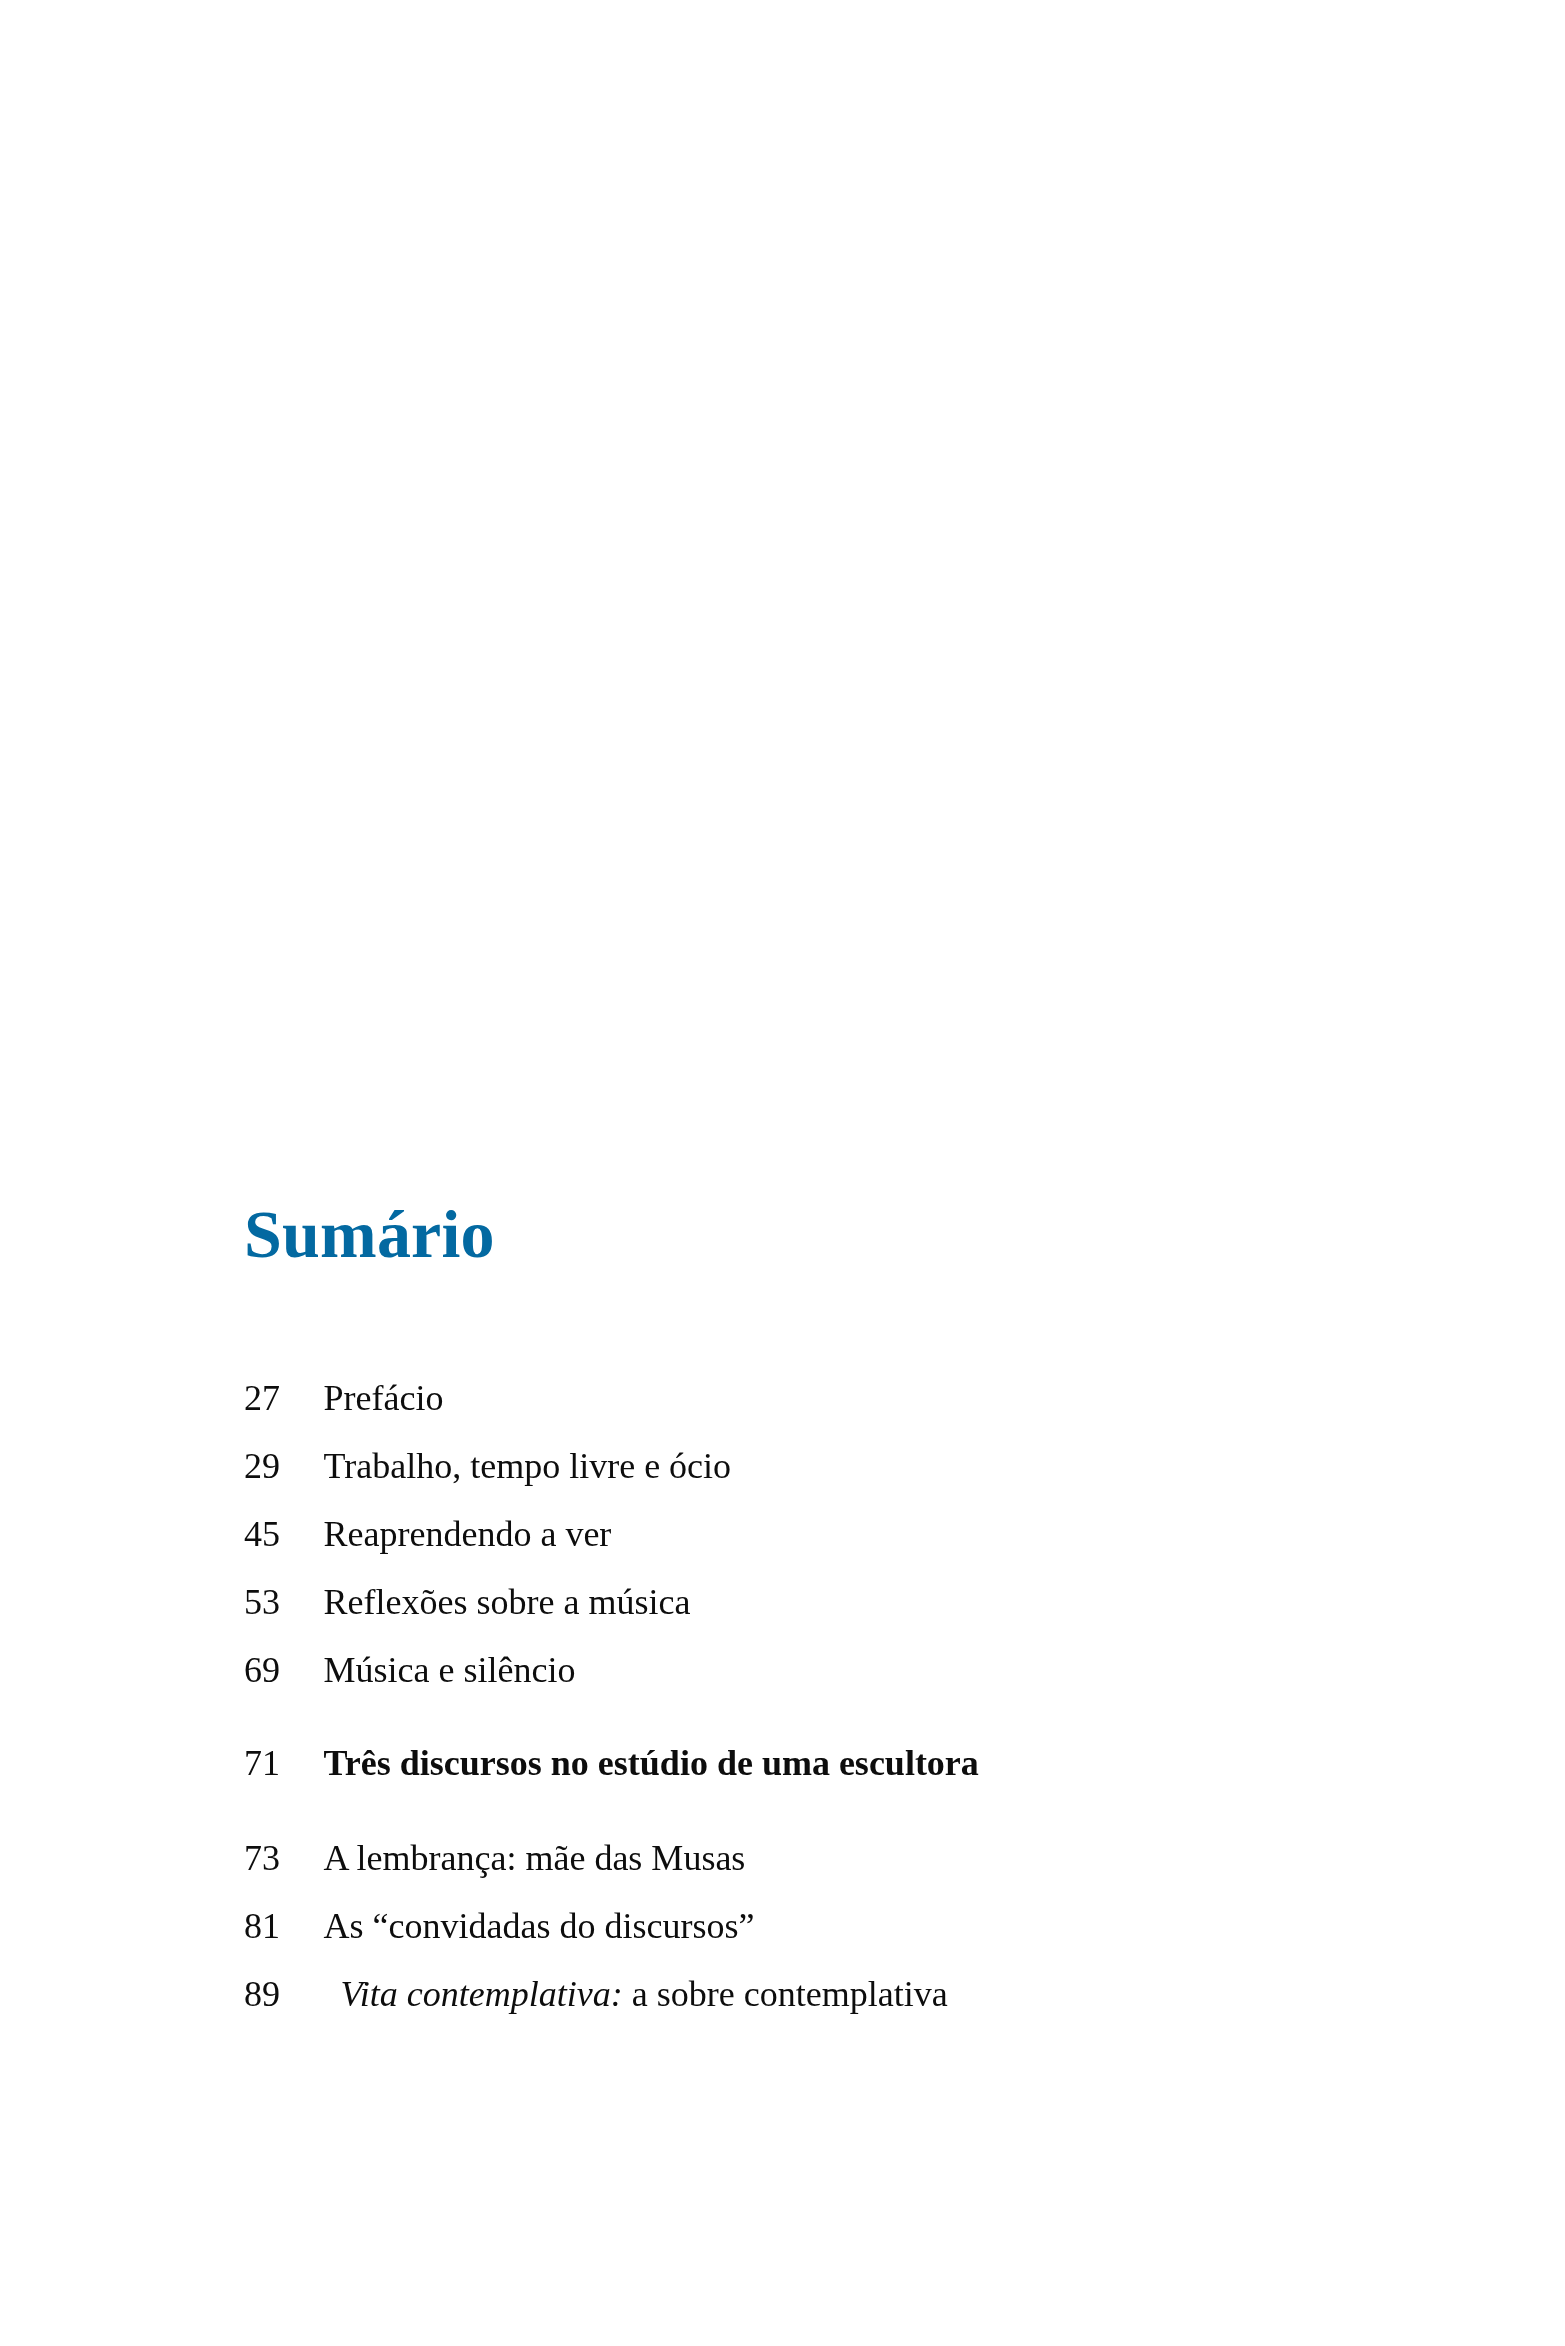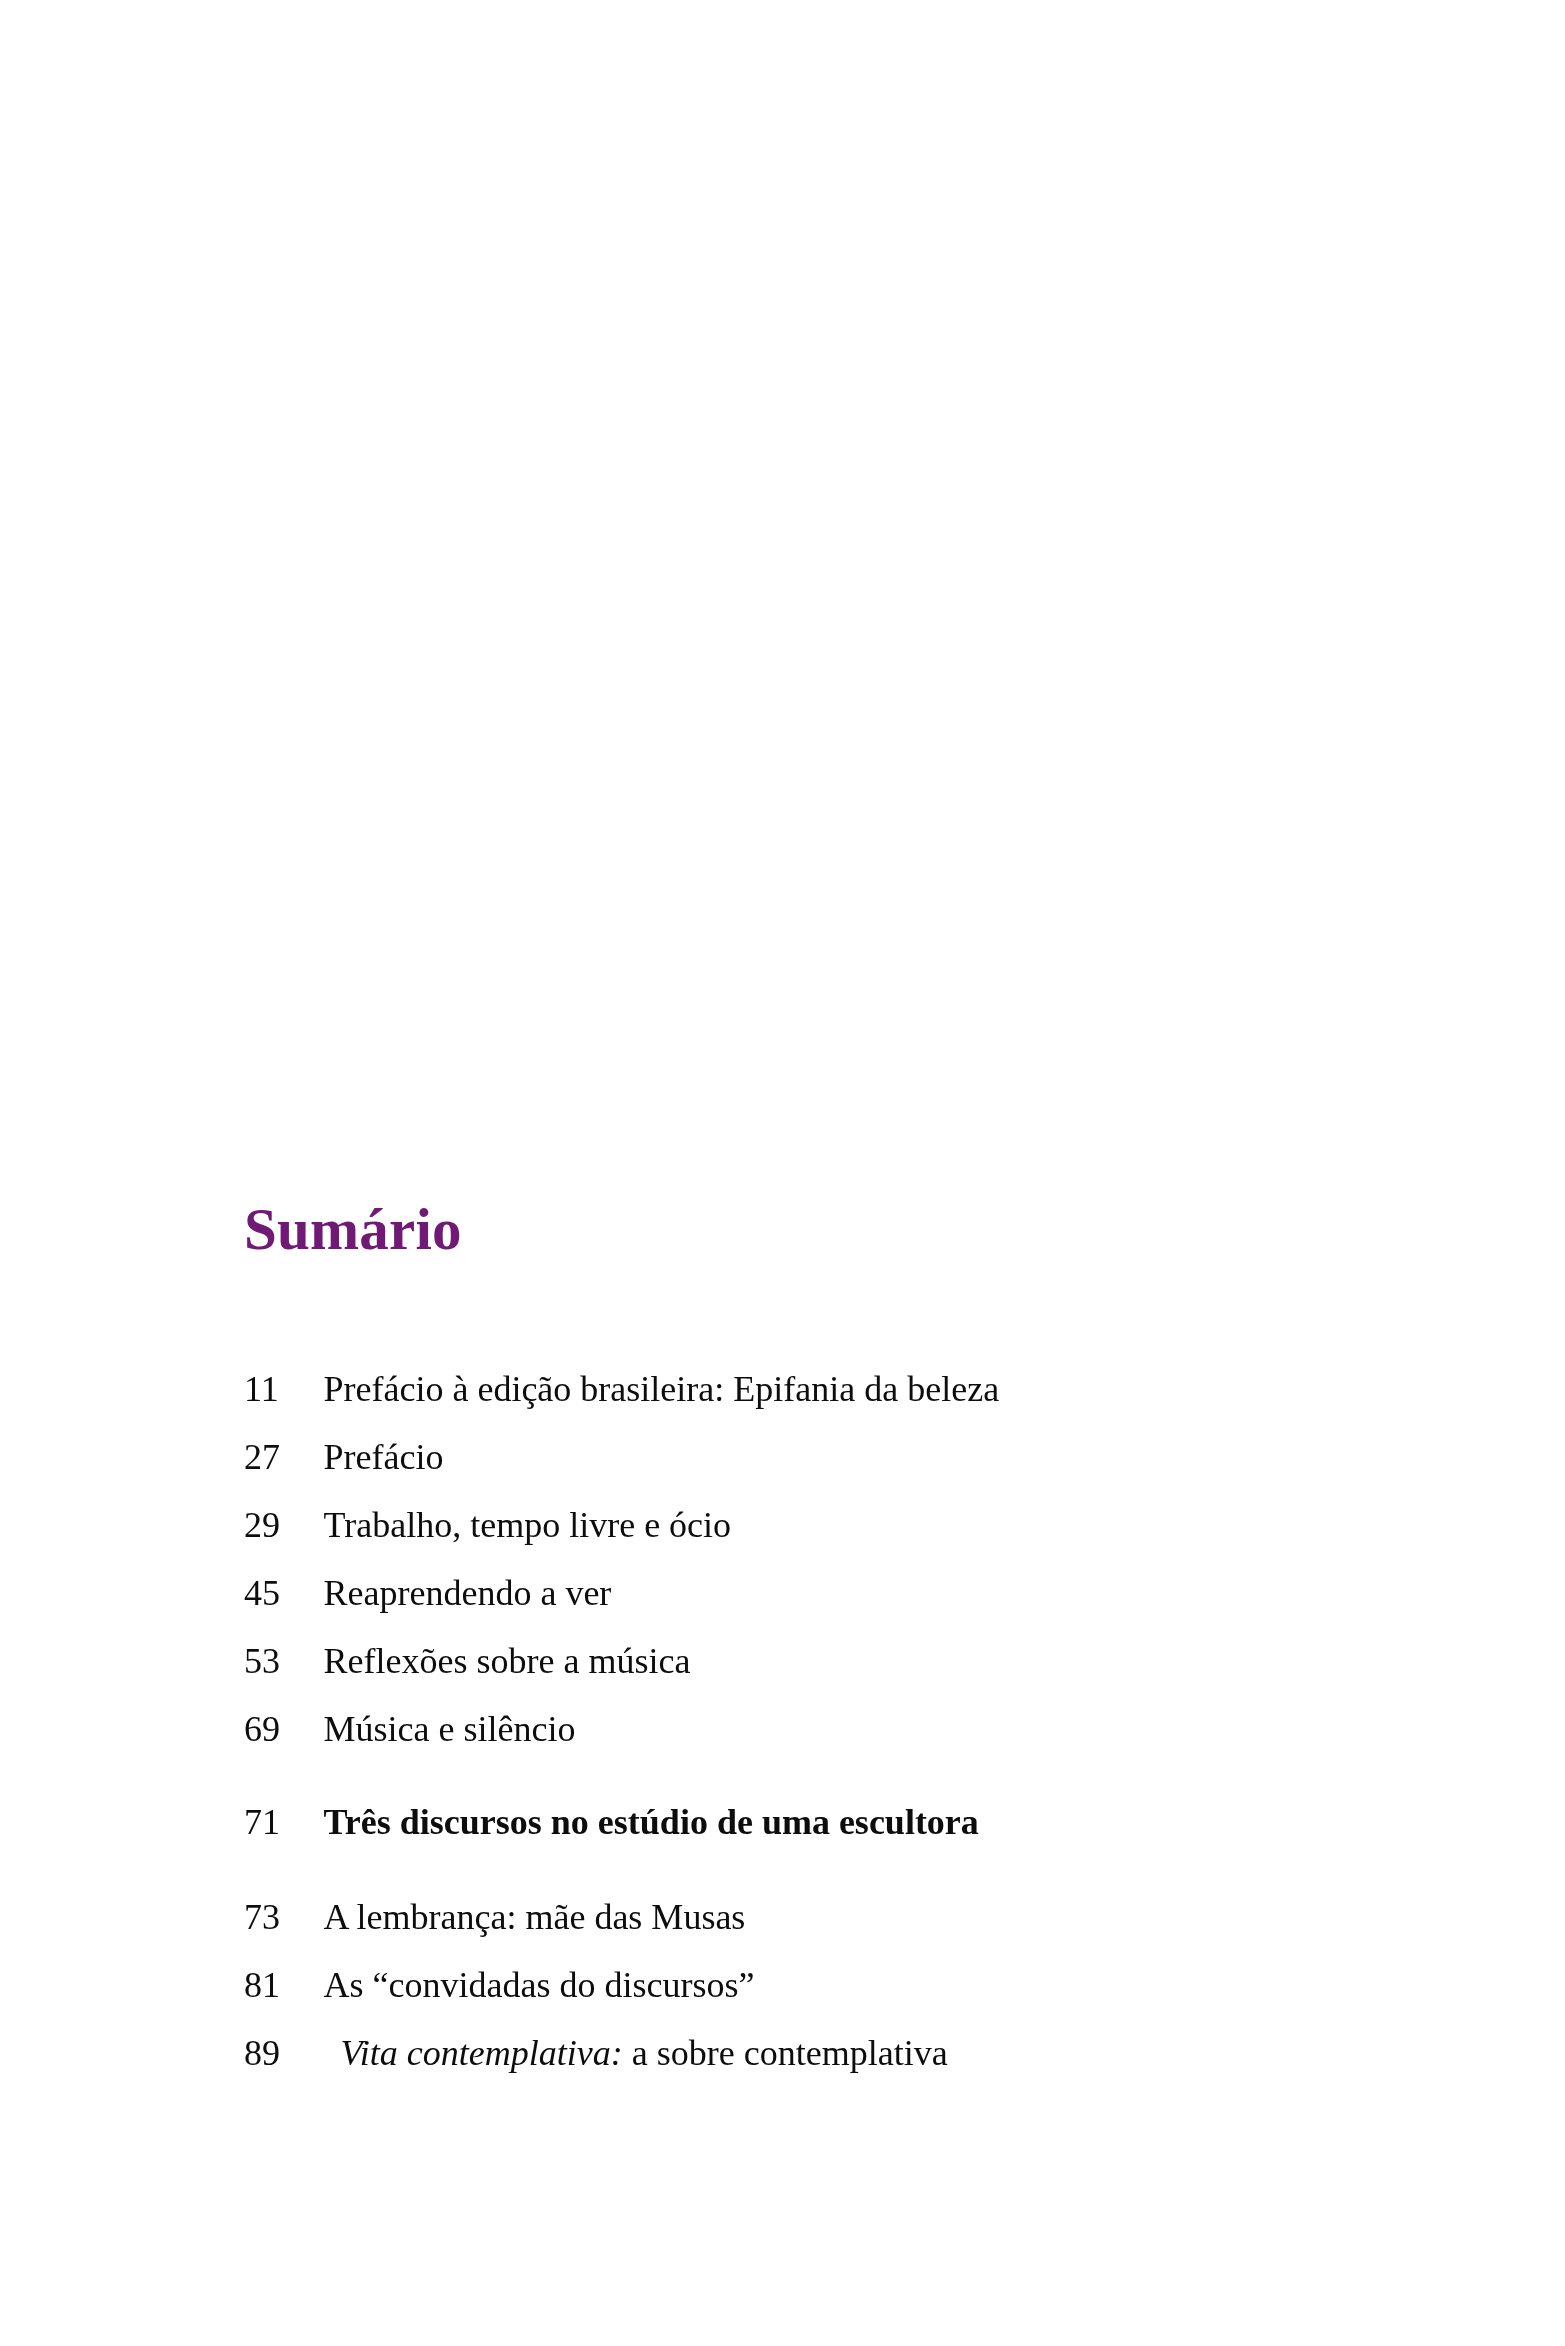--- a/index.html
+++ b/index.html
@@ -22,26 +22,26 @@
   
   .toc-block {
     position: absolute;
     left: 244px;
     top: 1200px;
     width: 1079px;
   }
 
   .toc-title {
     font-family: "Liberation Serif", "DejaVu Serif", serif;
-    font-size: 59px;
+    font-size: 68px;
     font-weight: 600;
     line-height: 1.0;
     letter-spacing: 0.2px;
     margin: 0 0 112px 0;
-    color: #701a75;
+    color: #0369a1;
   }
 
   .toc-list {
     list-style: none;
     margin: 0;
     padding: 0;
   }
 
   .toc-entry {
     display: flex;
@@ -91,24 +91,20 @@
 <body>
 
 <div class="page">
 
   <div class="toc-block">
 
     <h1 class="toc-title">Sumário</h1>
 
     <ul class="toc-list">
 
-      <li class="toc-entry">
-        <span class="toc-num">11</span>
-        <span class="toc-text">Prefácio à edição brasileira: Epifania da beleza</span>
-      </li>
 
       <li class="toc-entry">
         <span class="toc-num">27</span>
         <span class="toc-text">Prefácio</span>
       </li>
 
       <li class="toc-entry">
         <span class="toc-num">29</span>
         <span class="toc-text">Trabalho, tempo livre e ócio</span>
       </li>

